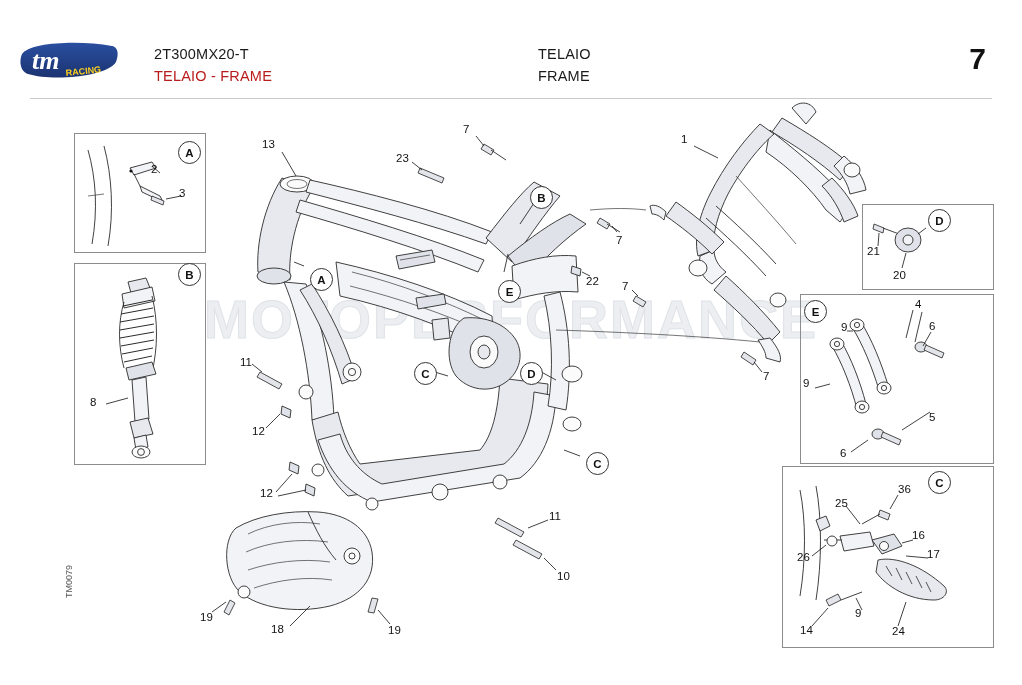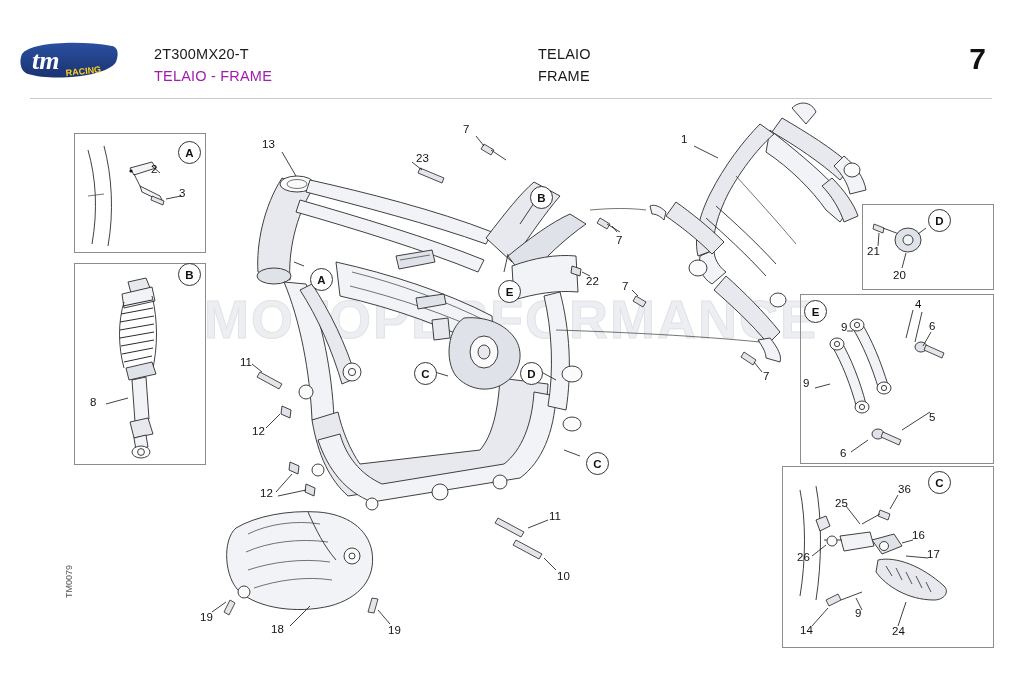--- a/index.html
+++ b/index.html
@@ -18,21 +18,21 @@
     position:absolute;left:20px;top:40px;width:100px;height:46px;
   }
   .logo svg{display:block;}
 
   .hdr-model{
     position:absolute;left:154px;top:46px;
     font-size:14.5px;letter-spacing:.2px;color:#1a1a1a;
   }
   .hdr-sub{
     position:absolute;left:154px;top:68px;
-    font-size:14.5px;letter-spacing:.2px;color:#a21caf;
+    font-size:14.5px;letter-spacing:.2px;color:#b91c1c;
   }
   .hdr-it{
     position:absolute;left:538px;top:46px;
     font-size:14.5px;letter-spacing:.2px;color:#1a1a1a;
   }
   .hdr-en{
     position:absolute;left:538px;top:68px;
     font-size:14.5px;letter-spacing:.2px;color:#1a1a1a;
   }
   .pagenum{
@@ -371,21 +371,21 @@
   <div class="circle c20" style="left:498px;top:280px;">E</div>
   <div class="circle c20" style="left:310px;top:268px;">A</div>
   <div class="circle c20" style="left:414px;top:362px;">C</div>
   <div class="circle c20" style="left:520px;top:362px;">D</div>
   <div class="circle c20" style="left:586px;top:452px;">C</div>
 
   <div class="num" style="left:151px;top:163px;">2</div>
   <div class="num" style="left:179px;top:187px;">3</div>
   <div class="num" style="left:90px;top:396px;">8</div>
   <div class="num" style="left:262px;top:138px;">13</div>
-  <div class="num" style="left:416px;top:152px;">23</div>
+  <div class="num" style="left:396px;top:152px;">23</div>
   <div class="num" style="left:463px;top:123px;">7</div>
   <div class="num" style="left:681px;top:133px;">1</div>
   <div class="num" style="left:616px;top:234px;">7</div>
   <div class="num" style="left:586px;top:275px;">22</div>
   <div class="num" style="left:622px;top:280px;">7</div>
   <div class="num" style="left:763px;top:370px;">7</div>
   <div class="num" style="left:867px;top:245px;">21</div>
   <div class="num" style="left:893px;top:269px;">20</div>
   <div class="num" style="left:915px;top:298px;">4</div>
   <div class="num" style="left:929px;top:320px;">6</div>

